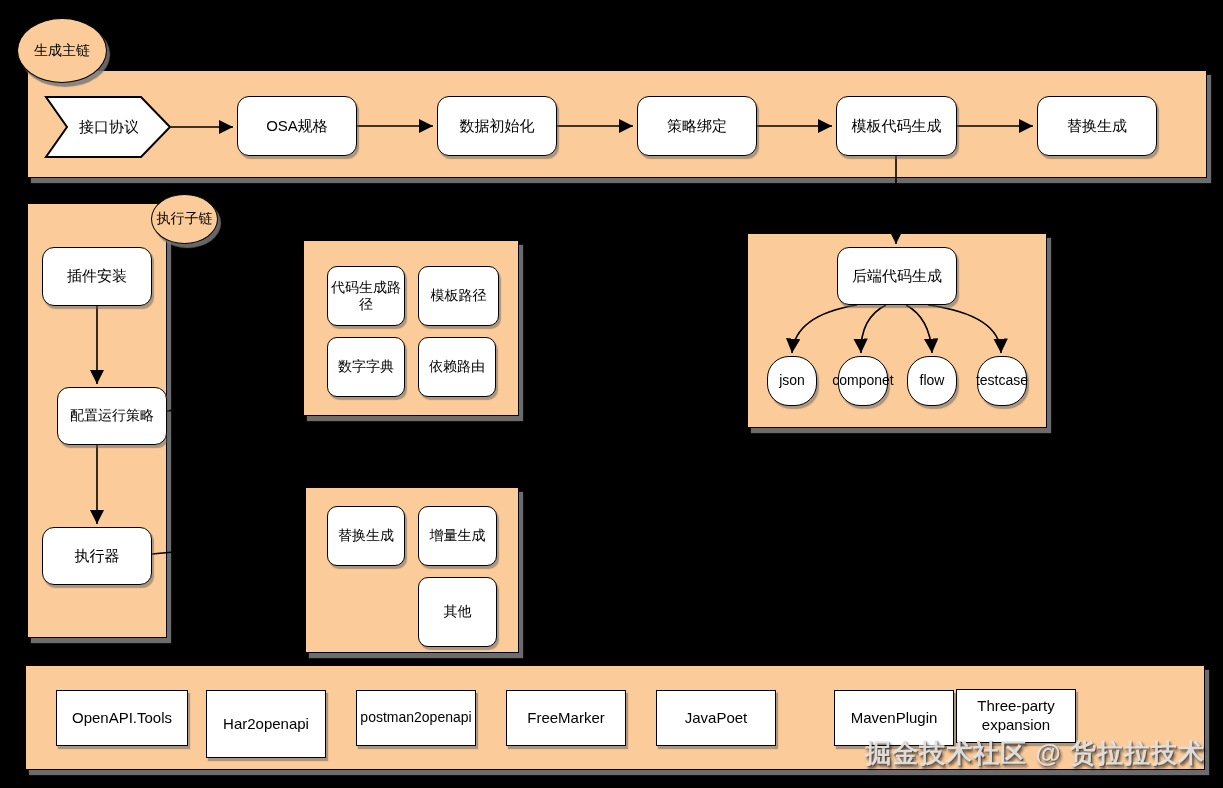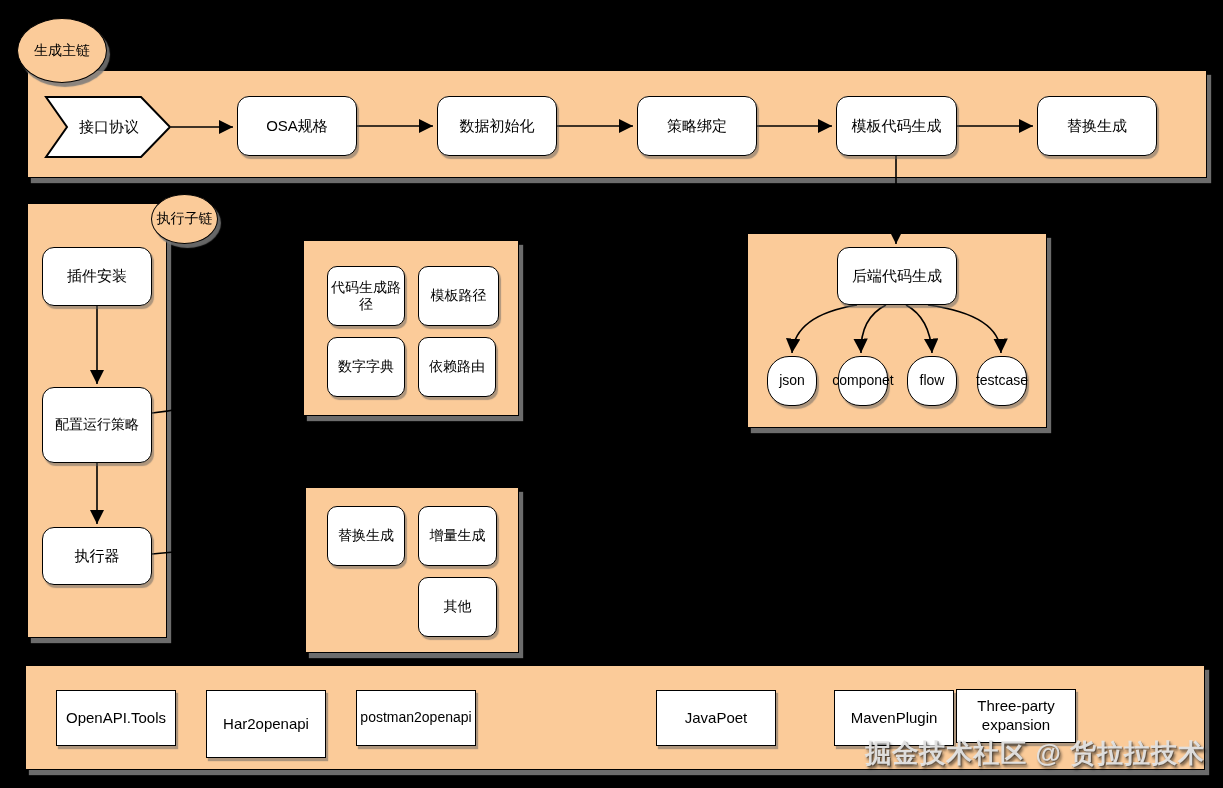--- a/index.html
+++ b/index.html
@@ -88,40 +88,41 @@
   </svg>
   <div class="chev-label" style="left:66px;top:95px;width:86px;height:64px;">接口协议</div>
 
   <div class="node" style="left:237px;top:96px;width:120px;height:60px;">OSA规格</div>
   <div class="node" style="left:437px;top:96px;width:120px;height:60px;">数据初始化</div>
   <div class="node" style="left:637px;top:96px;width:120px;height:60px;">策略绑定</div>
   <div class="node" style="left:836px;top:96px;width:121px;height:60px;">模板代码生成</div>
   <div class="node" style="left:1037px;top:96px;width:120px;height:60px;">替换生成</div>
 
   <div class="node" style="left:42px;top:247px;width:110px;height:59px;">插件安装</div>
-  <div class="node" style="left:42px;top:387px;width:110px;height:76px;font-size:14px;">配置运行策略</div>
+  <div class="node" style="left:57px;top:387px;width:110px;height:58px;font-size:14px;">配置运行策略</div>
   <div class="node" style="left:42px;top:527px;width:110px;height:58px;">执行器</div>
 
   <div class="node sm" style="left:327px;top:266px;width:78px;height:60px;">代码生成路径</div>
   <div class="node sm" style="left:418px;top:266px;width:81px;height:60px;">模板路径</div>
   <div class="node sm" style="left:327px;top:337px;width:78px;height:60px;">数字字典</div>
   <div class="node sm" style="left:418px;top:337px;width:78px;height:60px;">依赖路由</div>
 
   <div class="node sm" style="left:327px;top:506px;width:78px;height:60px;">替换生成</div>
   <div class="node sm" style="left:418px;top:506px;width:79px;height:60px;">增量生成</div>
-  <div class="node sm" style="left:418px;top:577px;width:79px;height:60px;">其他</div>
+  <div class="node sm" style="left:418px;top:577px;width:79px;height:70px;">其他</div>
 
   <div class="node" style="left:837px;top:247px;width:120px;height:58px;">后端代码生成</div>
   <div class="node tiny" style="left:767px;top:356px;width:50px;height:50px;">json</div>
   <div class="node tiny" style="left:838px;top:356px;width:50px;height:50px;">componet</div>
   <div class="node tiny" style="left:907px;top:356px;width:50px;height:50px;">flow</div>
   <div class="node tiny" style="left:977px;top:356px;width:50px;height:50px;">testcase</div>
 
-  <div class="node sq" style="left:56px;top:690px;width:120px;height:56px;">OpenAPI.Tools</div>
+  <div class="node sq" style="left:56px;top:690px;width:132px;height:56px;">OpenAPI.Tools</div>
   <div class="node sq" style="left:206px;top:690px;width:120px;height:68px;">Har2openapi</div>
   <div class="node sq" style="left:356px;top:690px;width:120px;height:56px;font-size:14px;">postman2openapi</div>
+  <div class="node sq" style="left:506px;top:690px;width:120px;height:56px;">FreeMarker</div>
   <div class="node sq" style="left:656px;top:690px;width:120px;height:56px;">JavaPoet</div>
   <div class="node sq" style="left:806px;top:690px;width:120px;height:56px;margin-left:28px;">MavenPlugin</div>
   <div class="node sq" style="left:956px;top:689px;width:120px;height:54px;">Three-party expansion</div>
 
   <div class="watermark" style="right:18px;top:736px;">掘金技术社区 @ 货拉拉技术</div>
 
 </div>
 
 </body></html>

